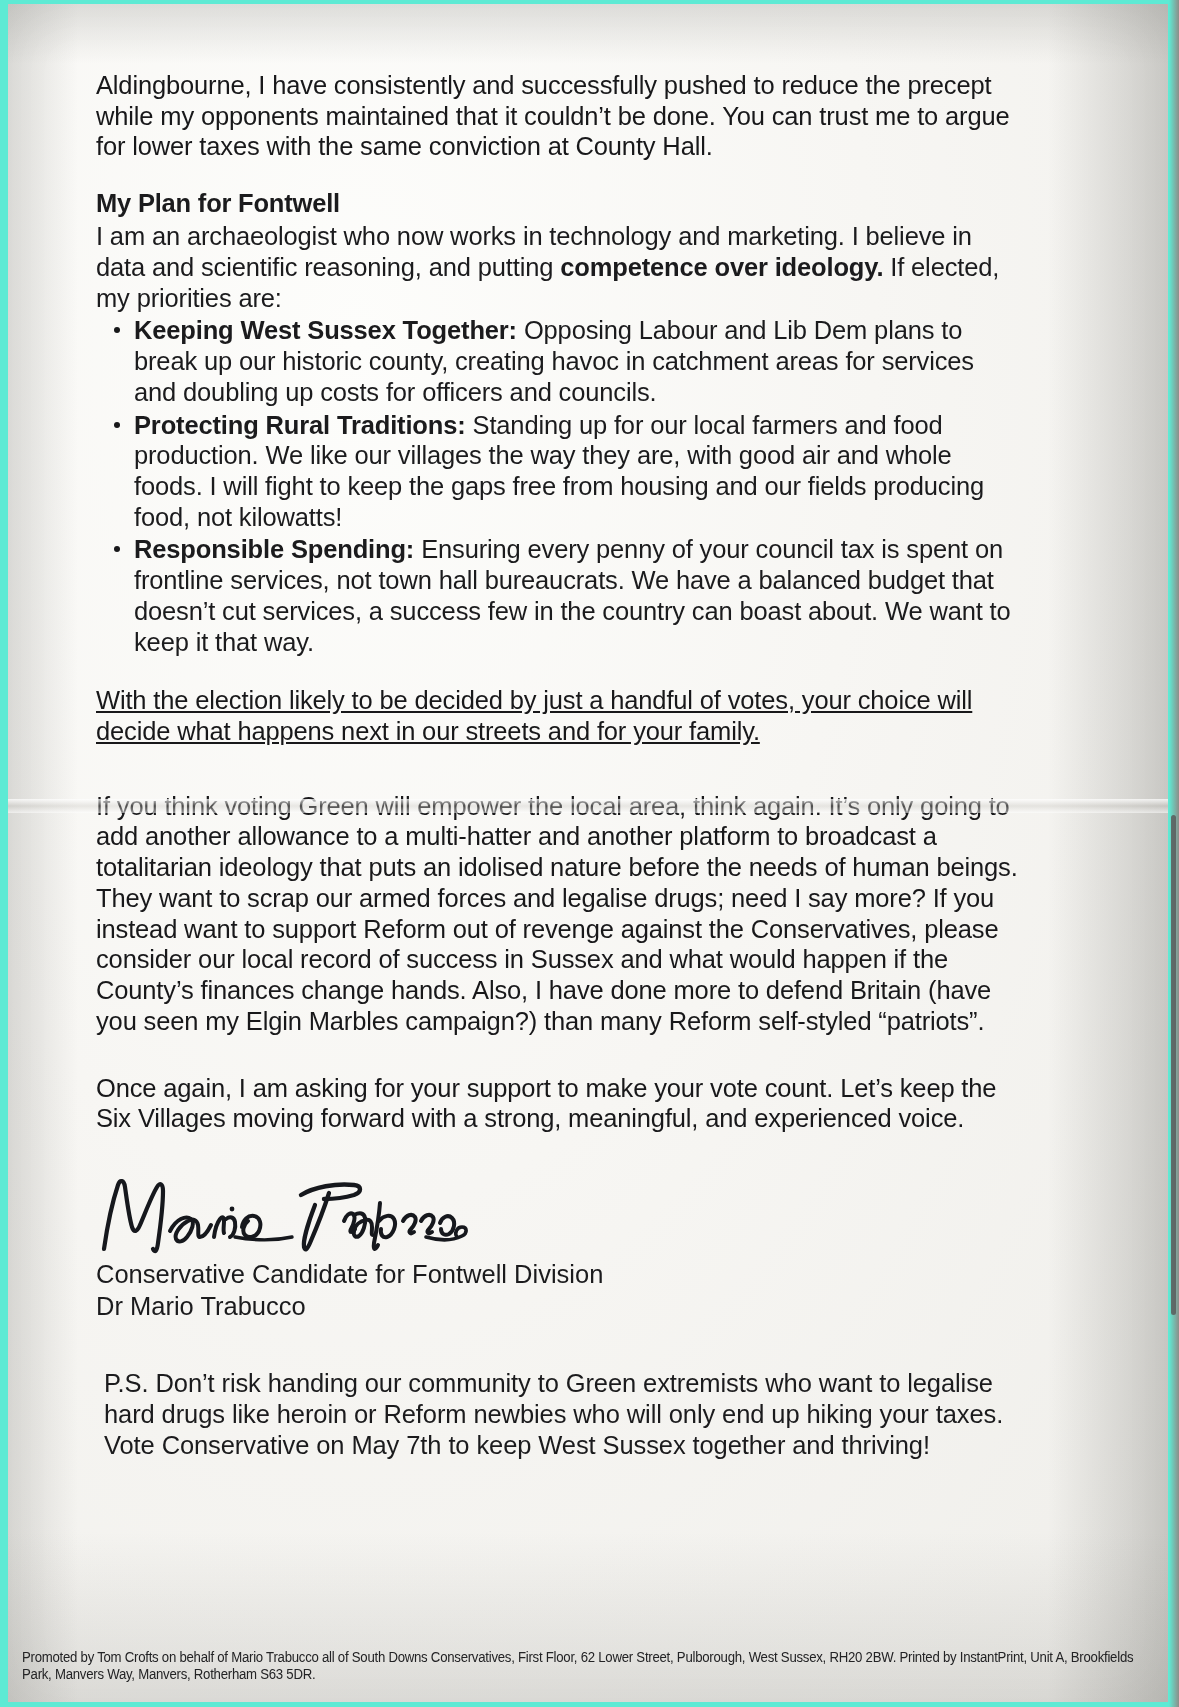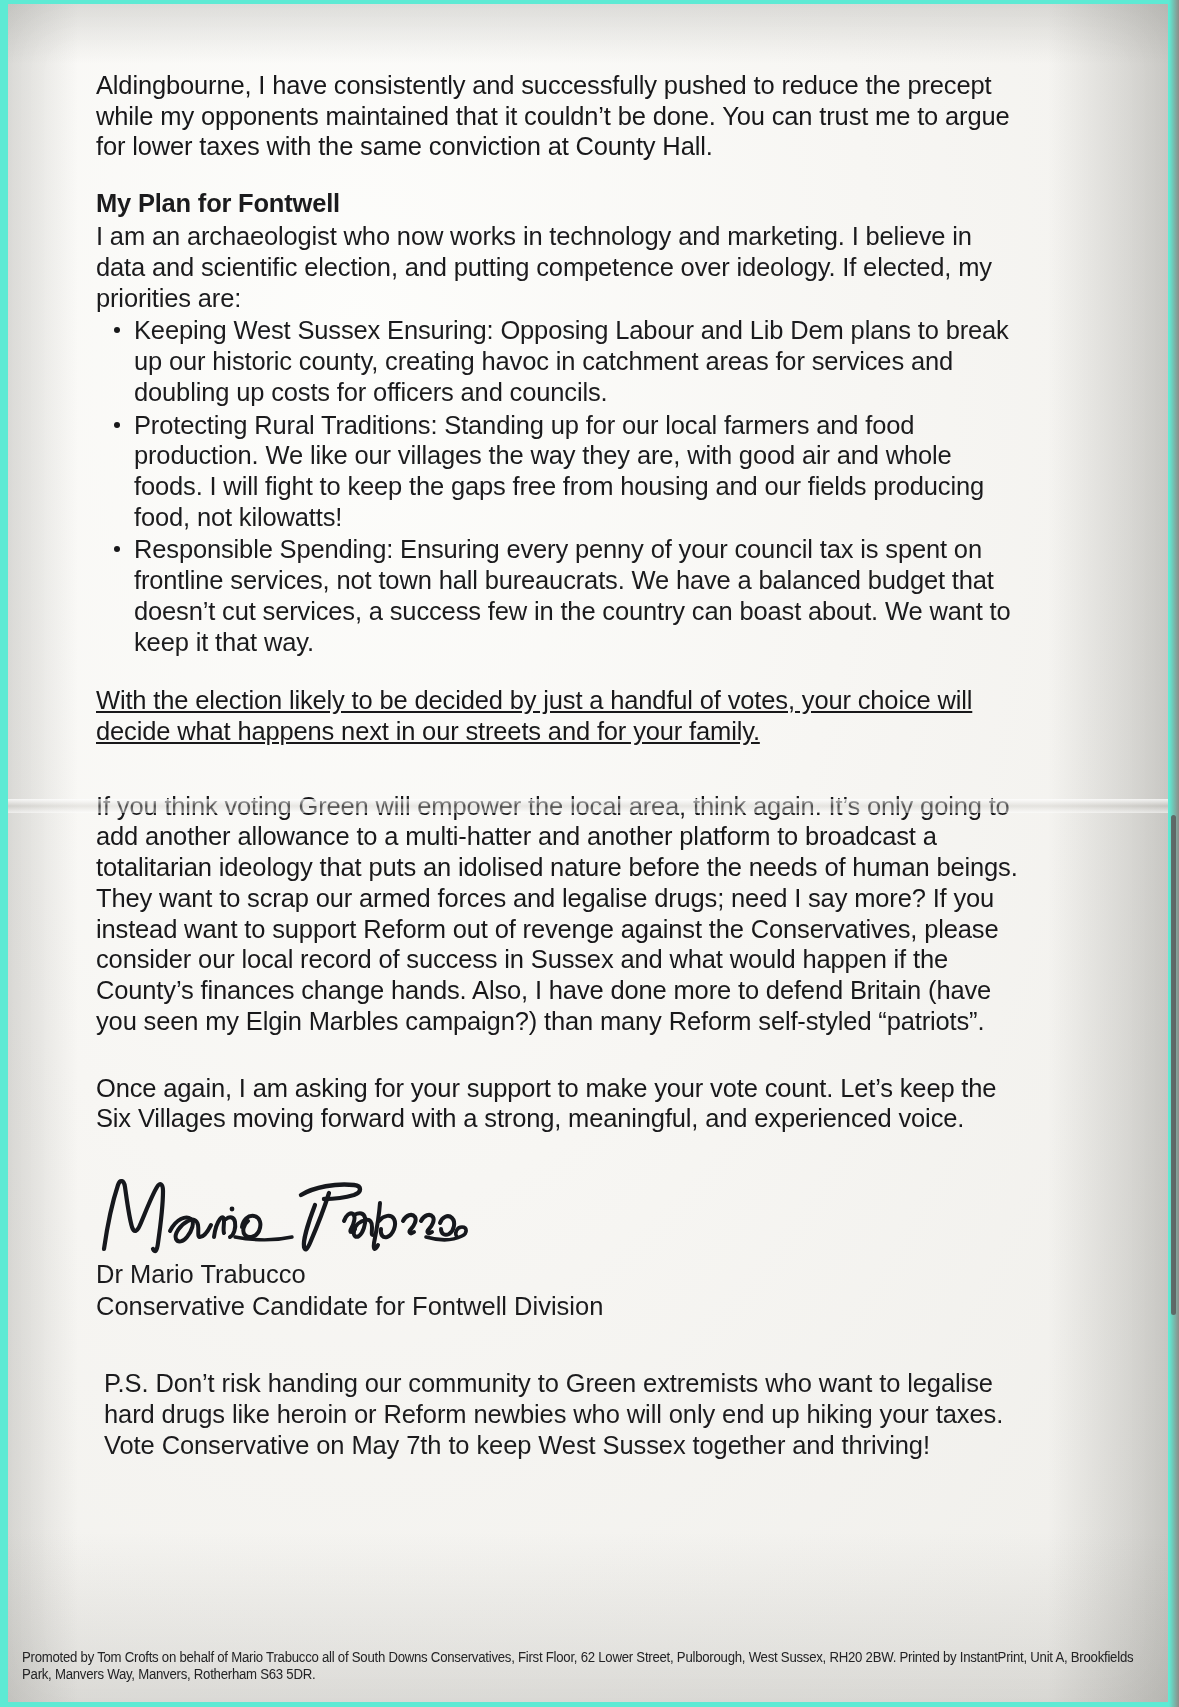--- a/index.html
+++ b/index.html
@@ -119,21 +119,21 @@
   ul.priorities li .bullet-dot {
     position: absolute;
     left: 18px;
     top: 12px;
     width: 6px;
     height: 6px;
     background: #18181a;
     border-radius: 50%;
   }
   b, strong {
-    font-weight: normal;
+    font-weight: bold;
   }
   .sig-block {
     margin-top: 6px;
   }
   .yours {
     font-size: 25.5px;
     line-height: 1.205;
     margin: 0 0 4px 0;
   }
   .signature {
@@ -186,25 +186,25 @@
 
 <div class="page">
   <div class="sheet">
 
     <div class="content">
 
       <p class="body-par">Aldingbourne, I have consistently and successfully pushed to reduce the precept while my opponents maintained that it couldn’t be done. You can trust me to argue for lower taxes with the same conviction at County Hall.</p>
 
       <h2 class="heading">My Plan for Fontwell</h2>
 
-      <p class="intro"><span>I am an archaeologist who now works in technology and marketing. I believe in data and scientific election, and putting </span><b>competence over ideology.</b><span> If elected, my priorities are:</span></p>
+      <p class="intro"><span>I am an archaeologist who now works in technology and marketing. I believe in data and scientific reasoning, and putting </span><b>competence over ideology.</b><span> If elected, my priorities are:</span></p>
 
       <ul class="priorities">
         <li>
-          <span class="bullet-dot"></span><b>Keeping West Sussex Ensuring:</b><span> Opposing Labour and Lib Dem plans to break up our historic county, creating havoc in catchment areas for services and doubling up costs for officers and councils.</span>
+          <span class="bullet-dot"></span><b>Keeping West Sussex Together:</b><span> Opposing Labour and Lib Dem plans to break up our historic county, creating havoc in catchment areas for services and doubling up costs for officers and councils.</span>
         </li>
         <li>
           <span class="bullet-dot"></span><b>Protecting Rural Traditions:</b><span> Standing up for our local farmers and food production. We like our villages the way they are, with good air and whole foods. I will fight to keep the gaps free from housing and our fields producing food, not kilowatts!</span>
         </li>
         <li>
           <span class="bullet-dot"></span><b>Responsible Spending:</b><span> Ensuring every penny of your council tax is spent on frontline services, not town hall bureaucrats. We have a balanced budget that doesn’t cut services, a success few in the country can boast about. We want to keep it that way.</span>
         </li>
       </ul>
 
       <p class="body-par" style="margin-bottom:44px;text-decoration:underline;">With the election likely to be decided by just a handful of votes, your choice will decide what happens next in our streets and for your family.</p>
@@ -232,22 +232,22 @@
               <path d="M284 32 C283 46 280 62 278 72 C277 79 279 80 282 74" stroke-width="4"></path>
               <path d="M283 50 C288 44 295 43 298 48 C301 54 297 64 291 66 C287 67 284 64 285 58" stroke-width="4"></path>
               <path d="M307 50 C310 44 316 42 319 46 C321 49 318 55 315 58 C312 61 314 64 318 61" stroke-width="4"></path>
               <path d="M325 50 C328 44 334 42 337 46 C339 49 336 55 333 58 C330 61 332 64 336 61" stroke-width="4"></path>
               <path d="M344 52 C346 46 352 43 356 47 C360 51 358 60 353 63 C349 65 345 63 345 58" stroke-width="4"></path>
               <path d="M330 66 C344 70 356 70 366 65 C372 62 371 56 366 56 C361 56 358 62 361 66" stroke-width="3.6"></path>
             </g>
           </svg>
         </div>
 
+        <p class="sig-name">Conservative Candidate for Fontwell Division</p>
         <p class="sig-name">Dr Mario Trabucco</p>
-        <p class="sig-name">Conservative Candidate for Fontwell Division</p>
       </div>
 
       <p class="ps">P.S. Don’t risk handing our community to Green extremists who want to legalise hard drugs like heroin or Reform newbies who will only end up hiking your taxes. Vote Conservative on May 7th to keep West Sussex together and thriving!</p>
     </div>
 
     <div class="shade-left"></div>
     <div class="shade-right"></div>
     <div class="shade-top"></div>
     <div class="shade-bottom"></div>
     <div class="fold"></div>

